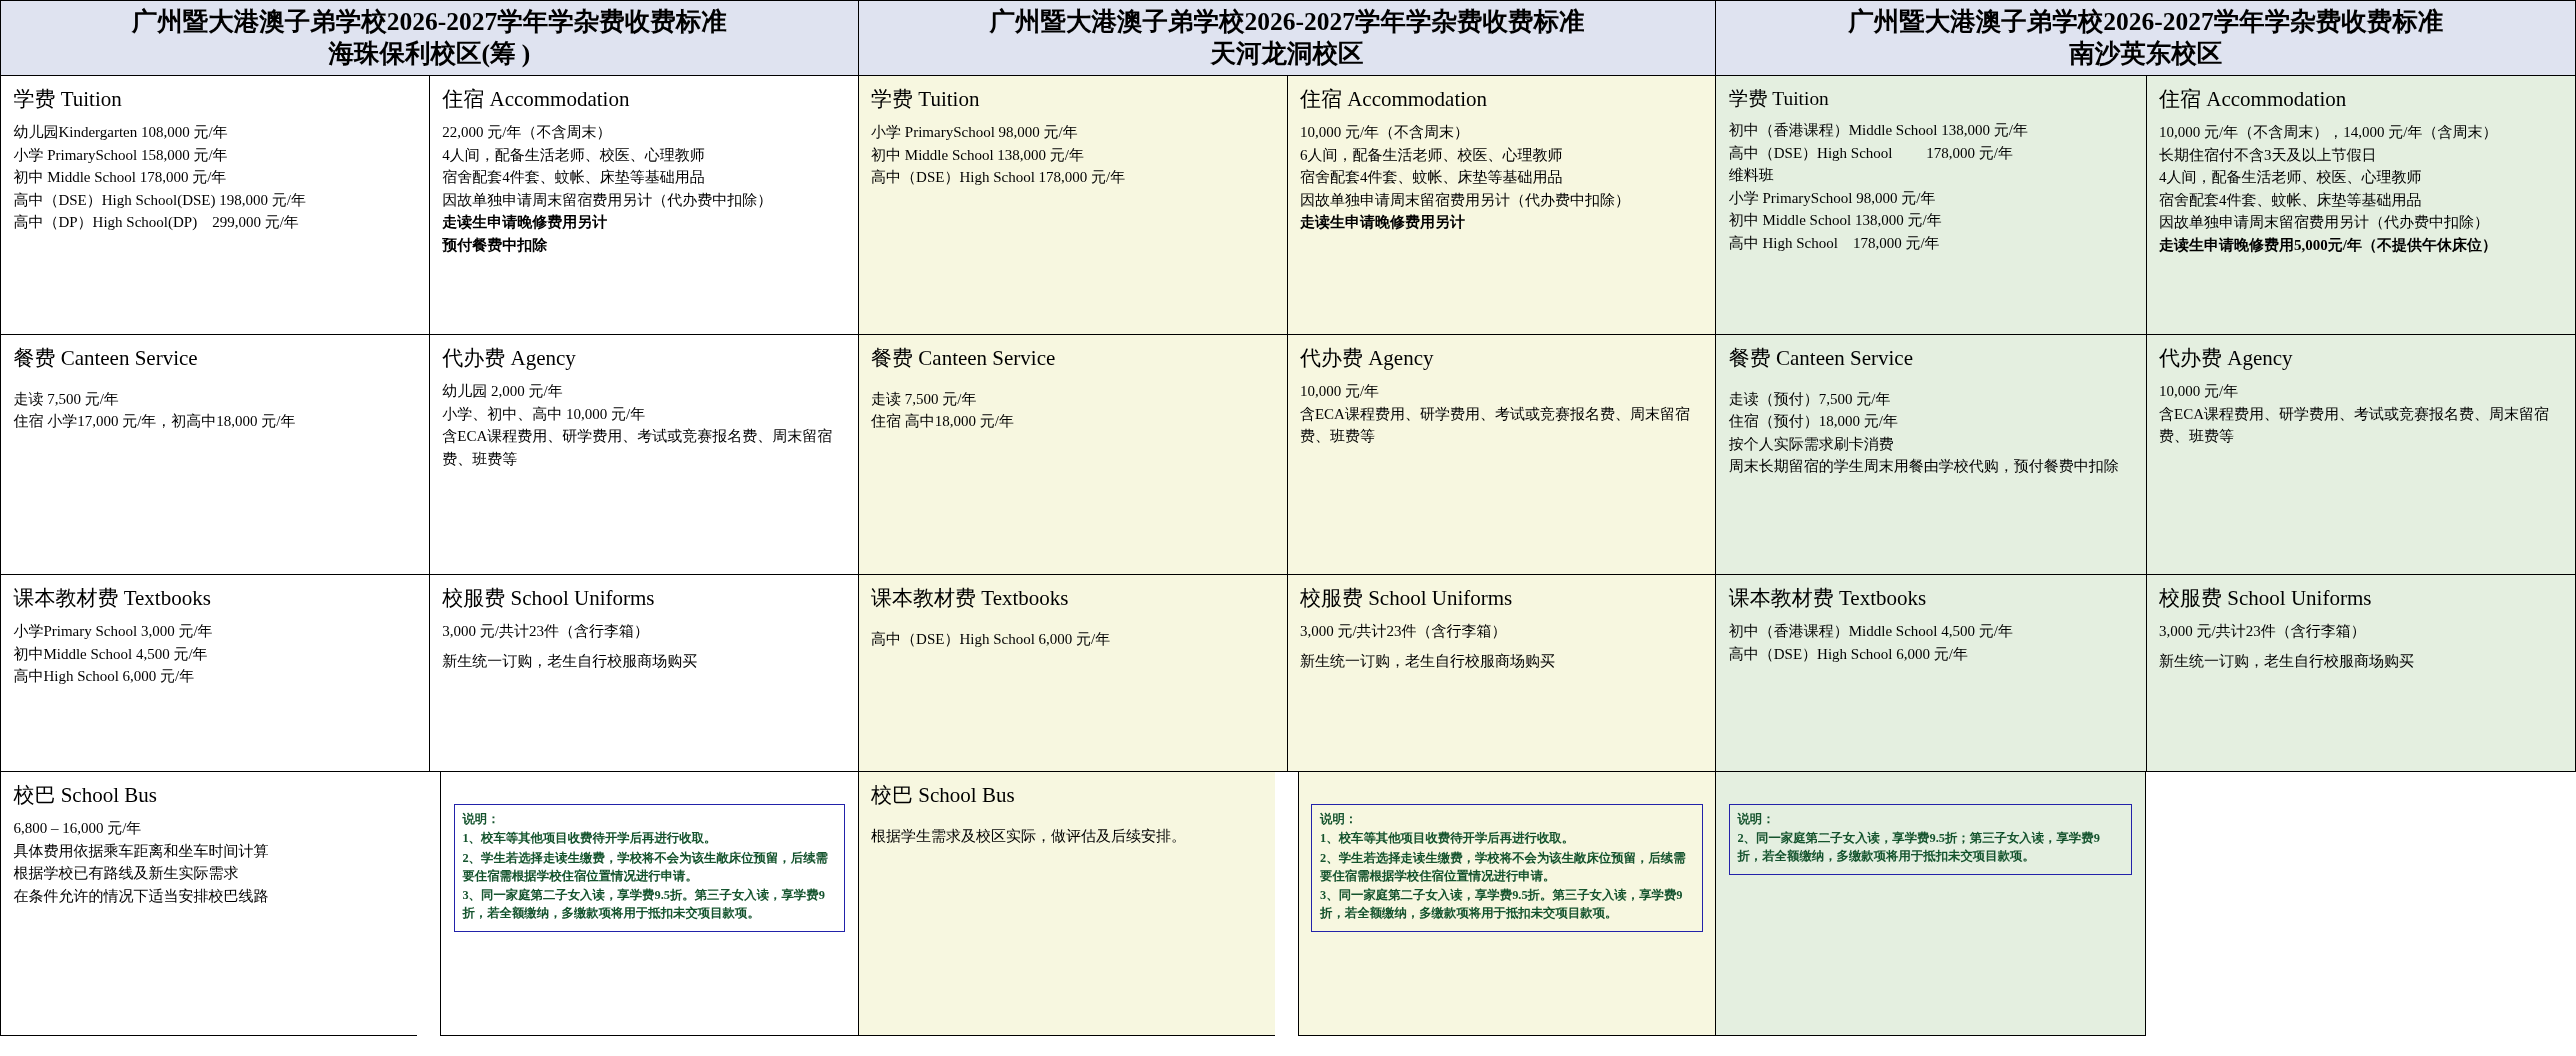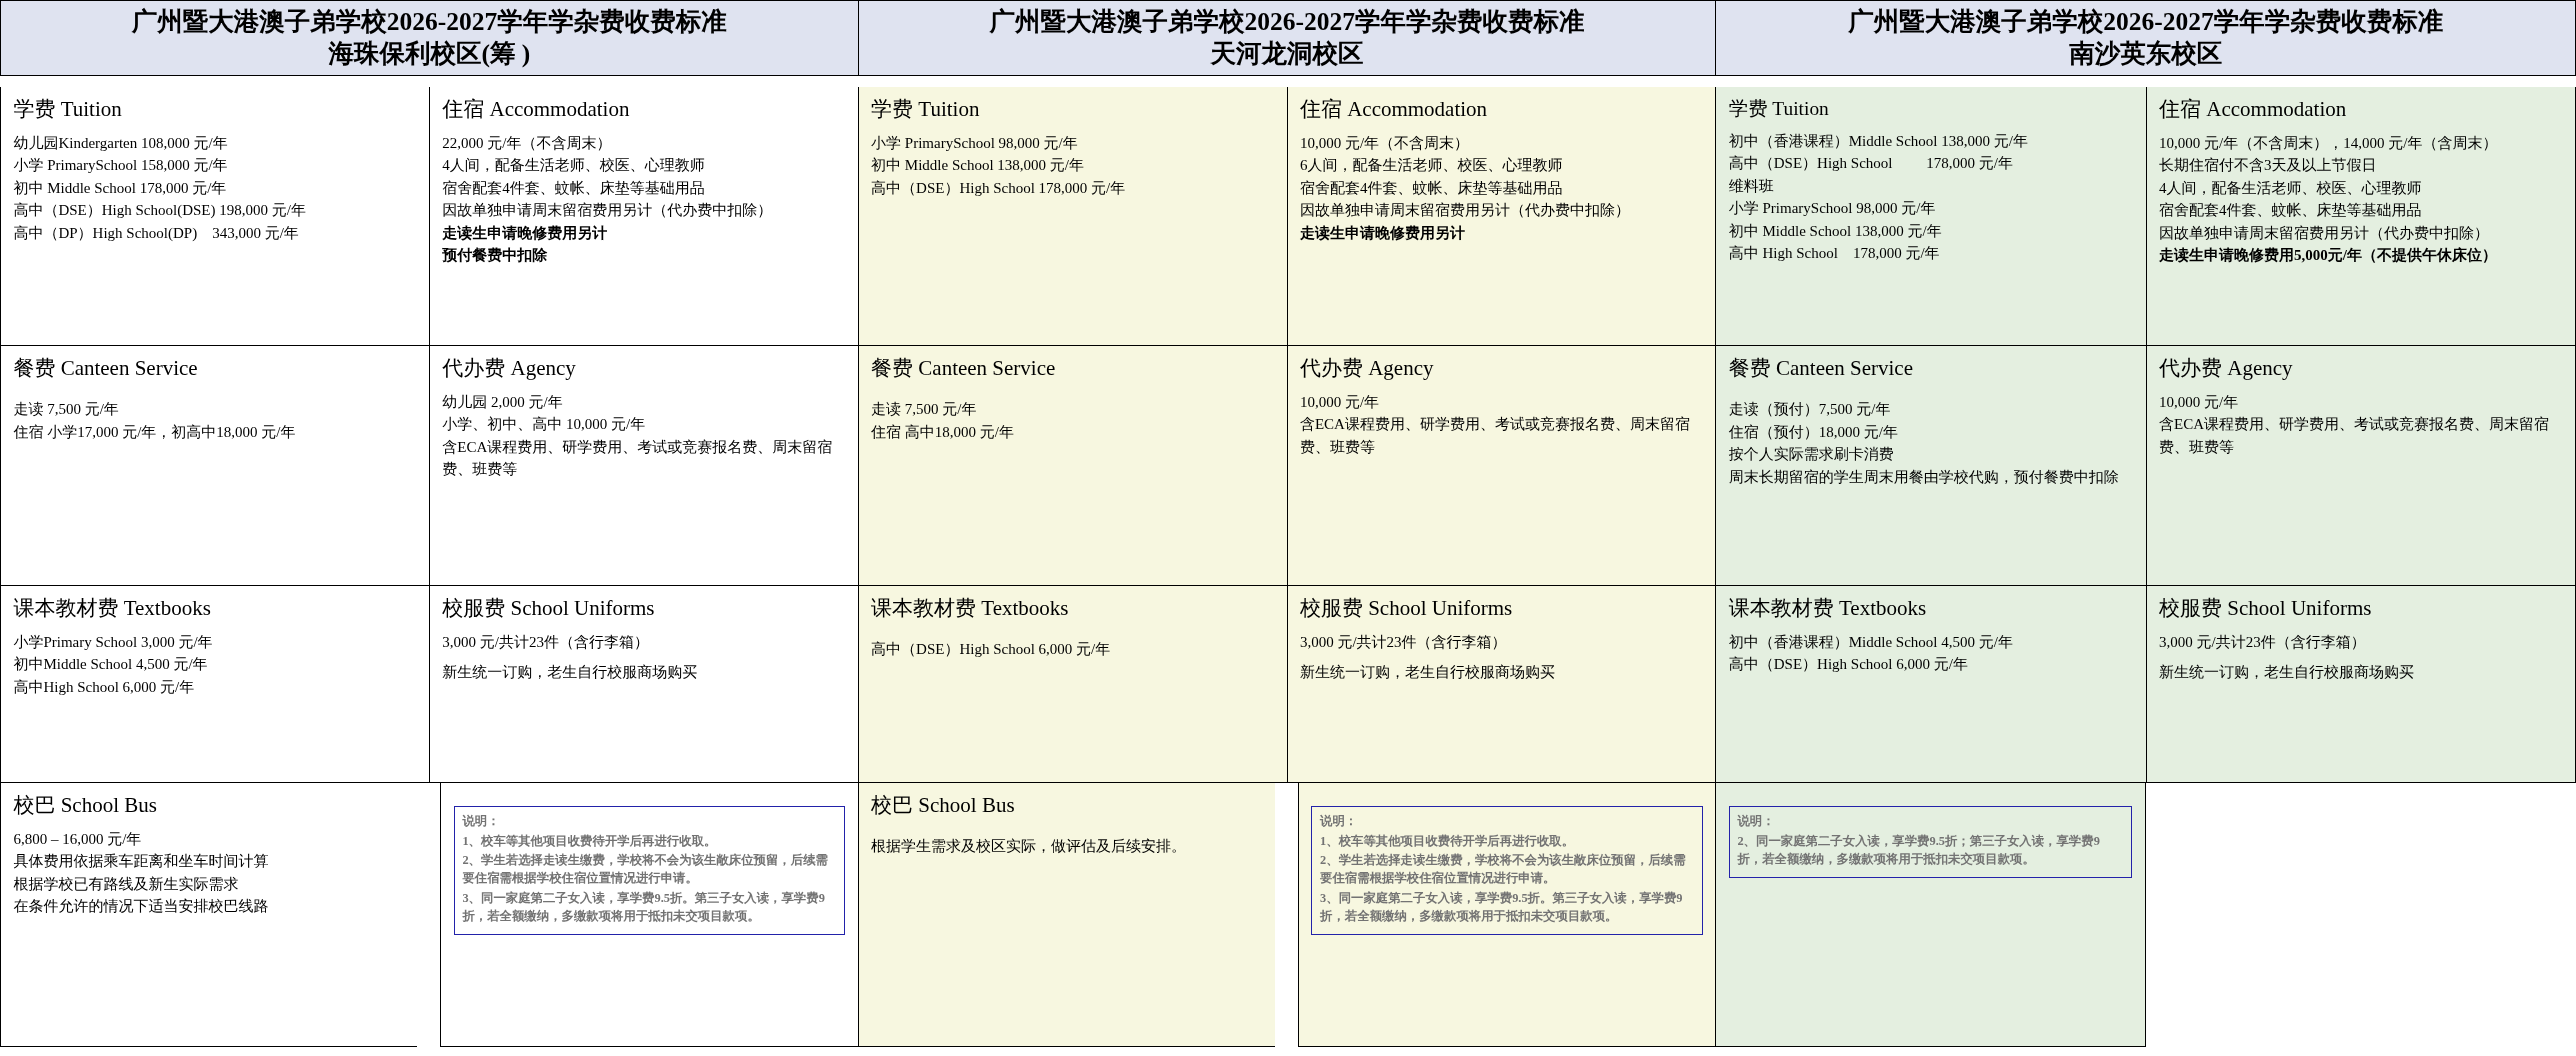--- a/index.html
+++ b/index.html
@@ -12,44 +12,44 @@
   .campus.c3{width:861px;}
 
   .head{box-sizing:border-box;border:0.8px solid #000;border-right:none;
         height:76px;display:flex;align-items:center;justify-content:center;
         text-align:center;font-weight:bold;font-size:25.5px;line-height:1.25;}
   .campus.c3 .head{border-right:0.8px solid #000;}
   .head.h1{background:#dfe3f0;}
   .head.h2{background:#dfe3f0;}
   .head.h3{background:#dfe3f0;}
 
-  .rows{flex:1;display:flex;flex-direction:column;justify-content:center;}
+  .rows{flex:1;display:flex;flex-direction:column;}
   .row{display:flex;flex-direction:row;flex:0 0 auto;box-sizing:border-box;}
   .row.r1{height:259px;}
   .row.r2{height:240px;}
   .row.r3{height:197px;}
   .row.r4{height:264px;gap:23px;}
 
   .cell{box-sizing:border-box;border:0.8px solid #000;border-top:none;border-right:none;
         padding:10.8px 12.4px 7.7px 12.4px;overflow:hidden;}
   .campus.c3 .cell.last{border-right:0.8px solid #000;}
   .cell.a{width:50%;}
   .cell.b{width:50%;}
 
   .c1 .cell{background:#ffffff;}
   .c2 .cell{background:#f7f7e0;}
   .c3 .cell{background:#e4efe0;}
 
   .title{font-size:21px;font-weight:normal;margin:0 0 9.3px 0;line-height:1.2;}
   .title.small{font-size:19.4px;}
   .ln{font-size:15px;line-height:1.5;margin:0;}
   .ln.b{font-weight:bold;}
-  .note{border:0.8px solid #2222aa;background:transparent;color:#737373;
+  .note{border:0.8px solid #2222aa;background:transparent;color:#14532d;
         font-size:12.4px;line-height:1.45;padding:6.2px 7.7px;box-sizing:border-box;
-        font-weight:bold;margin-top:13px;}
+        font-weight:bold;margin-top:21px;}
   .note .nt{margin:0 0 1.5px 0;}
   .gap{height:7.7px;}
 </style>
 </head>
 <body>
 
 <div class="sheet">
 
   <div class="campus c1">
     <div class="head h1">
@@ -58,21 +58,21 @@
     </div>
     <div class="rows">
 
       <div class="row r1">
         <div class="cell a">
           <div class="title">学费 Tuition</div>
           <p class="ln">幼儿园Kindergarten 108,000 元/年</p>
           <p class="ln">小学 PrimarySchool 158,000 元/年</p>
           <p class="ln">初中 Middle School 178,000 元/年</p>
           <p class="ln">高中（DSE）High School(DSE) 198,000 元/年</p>
-          <p class="ln">高中（DP）High School(DP)　343,000 元/年</p>
+          <p class="ln">高中（DP）High School(DP)　299,000 元/年</p>
         </div>
         <div class="cell b last">
           <div class="title">住宿 Accommodation</div>
           <p class="ln">22,000 元/年（不含周末）</p>
           <p class="ln">4人间，配备生活老师、校医、心理教师</p>
           <p class="ln">宿舍配套4件套、蚊帐、床垫等基础用品</p>
           <p class="ln">因故单独申请周末留宿费用另计（代办费中扣除）</p>
           <p class="ln b">走读生申请晚修费用另计</p>
           <p class="ln b">预付餐费中扣除</p>
         </div>

